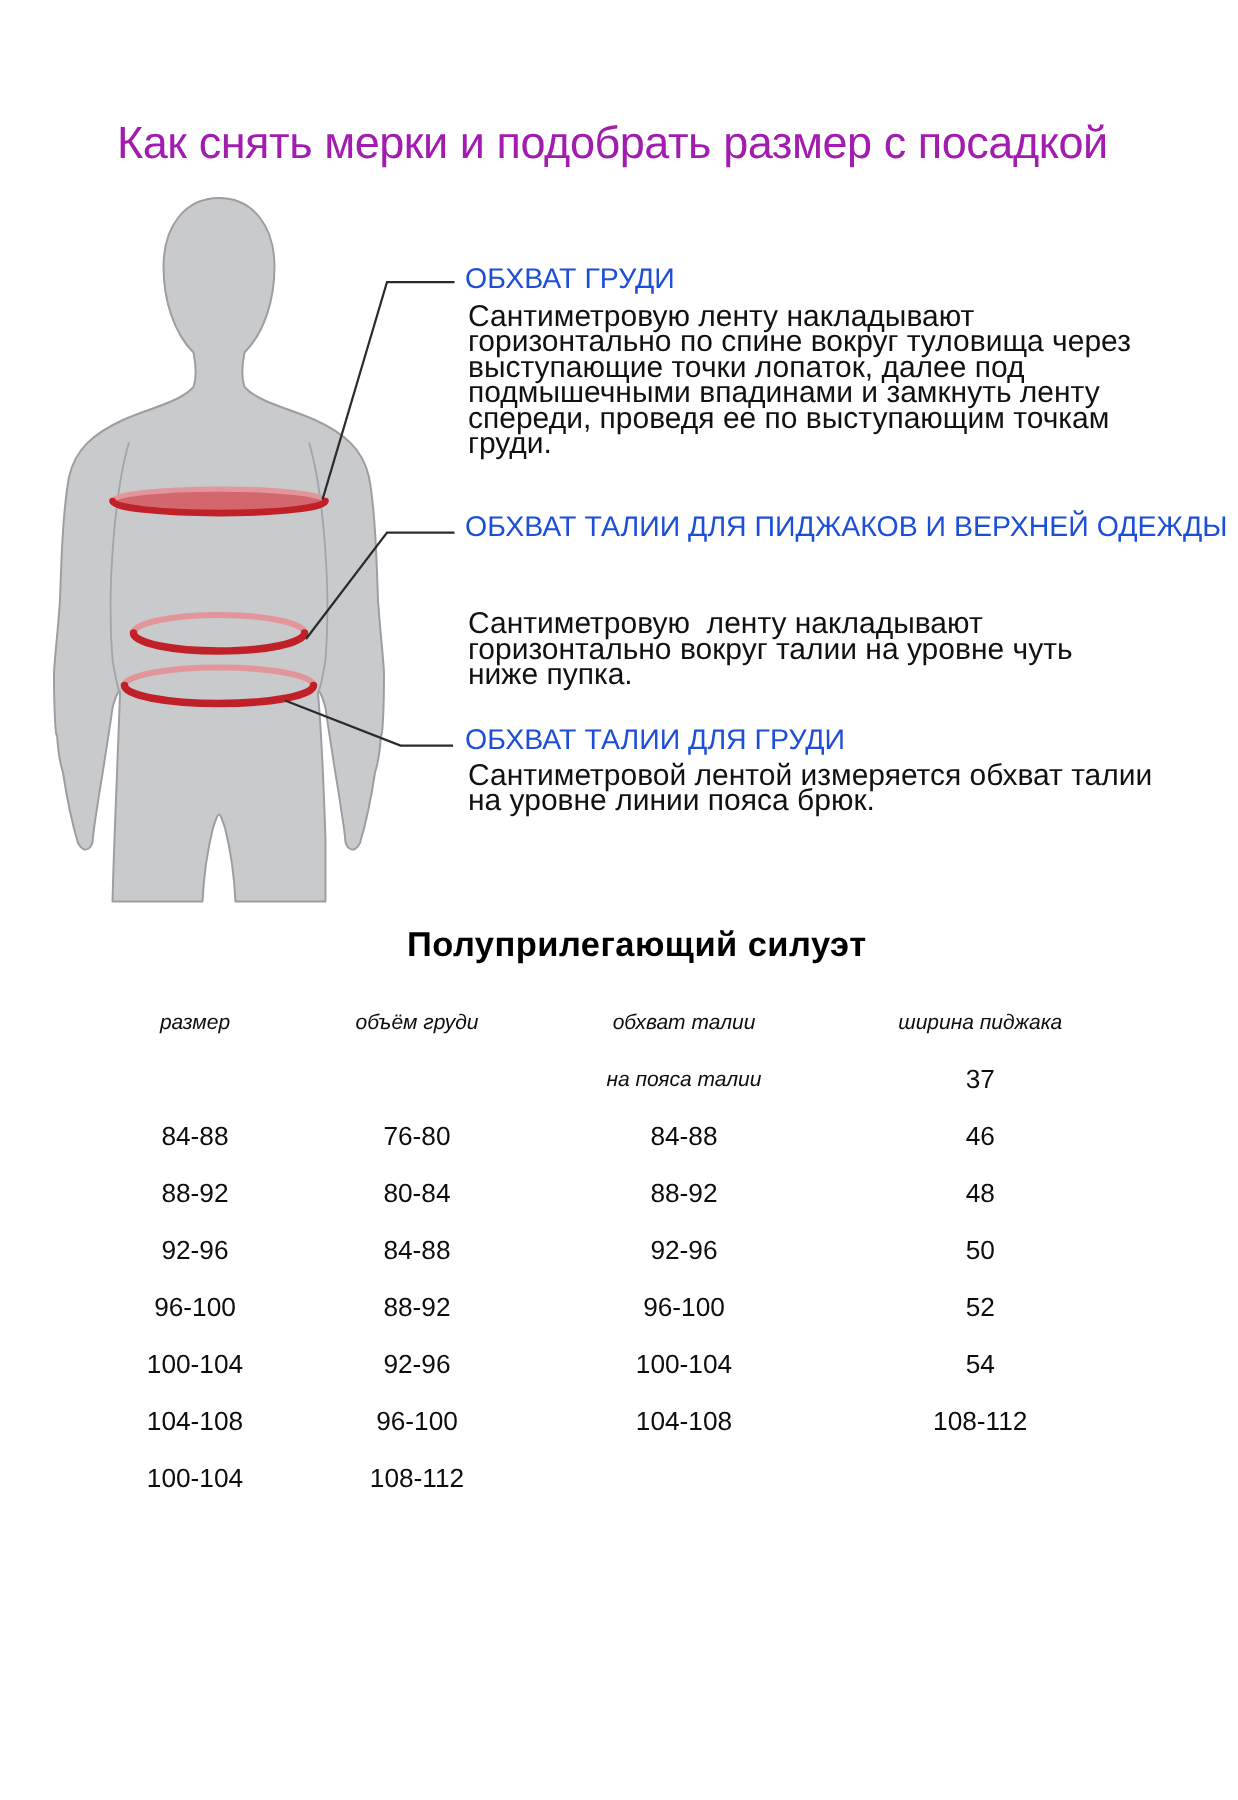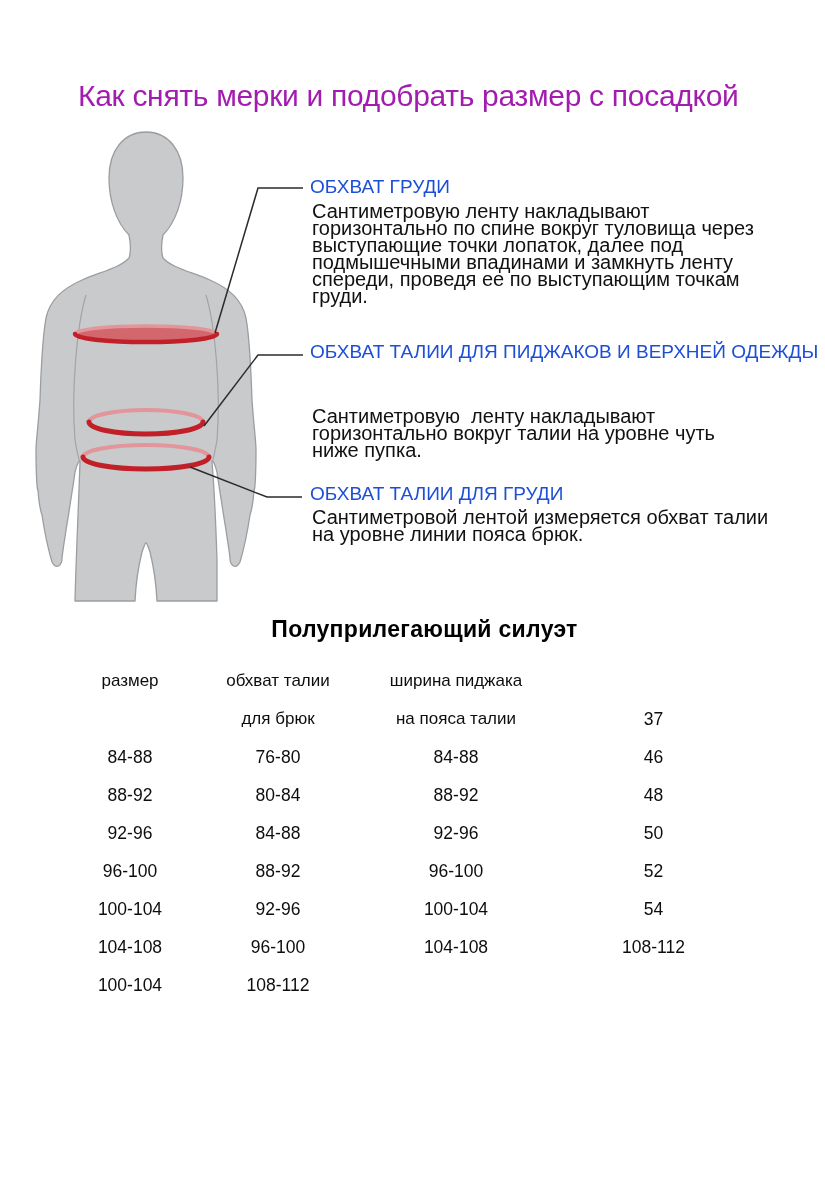--- a/index.html
+++ b/index.html
@@ -50,21 +50,21 @@
   .size-table {
     left: 60px; top: 662px; width: 691px;
     display: grid;
     grid-template-columns: 140px 156px 200px 195px;
     grid-auto-rows: 38px;
   }
   .size-table > div {
     display: flex; align-items: center; justify-content: center;
     font-size: 17.5px; color: #0d0d0d;
   }
-  .size-table > .hdr { font-size: 17px; }
+  .size-table > .hdr { font-size: 14px; font-style: italic; }
 </style>
 </head>
 <body>
 
 <div class="abs page-title">Как снять мерки и подобрать размер с посадкой</div>
 
 <svg class="abs figure-svg" viewBox="0 0 320 500">
 
   <path class="sil-outline" d="M 146,12
            C 168,12 183,30 183,58
@@ -137,26 +137,26 @@
 <div class="abs meas-label label-2">ОБХВАТ ТАЛИИ ДЛЯ ПИДЖАКОВ И ВЕРХНЕЙ ОДЕЖДЫ</div>
 <div class="abs meas-desc desc-2">Сантиметровую  ленту накладывают горизонтально вокруг талии на уровне чуть ниже пупка.</div>
 
 <div class="abs meas-label label-3">ОБХВАТ ТАЛИИ ДЛЯ ГРУДИ</div>
 <div class="abs meas-desc desc-3">Сантиметровой лентой измеряется обхват талии на уровне линии пояса брюк.</div>
 
 <div class="abs table-title">Полуприлегающий силуэт</div>
 
 <div class="abs size-table">
   <div class="hdr">размер</div>
+  <div class="hdr">объём груди</div>
   <div class="hdr">обхват талии</div>
   <div class="hdr">ширина пиджака</div>
 
   <div class="hdr"></div>
   <div class="hdr"></div>
-  <div class="hdr">для брюк</div>
   <div class="hdr">на пояса талии</div>
 
   <div>37</div>
   <div>84-88</div>
   <div>76-80</div>
   <div>84-88</div>
 
   <div>46</div>
   <div>88-92</div>
   <div>80-84</div>

